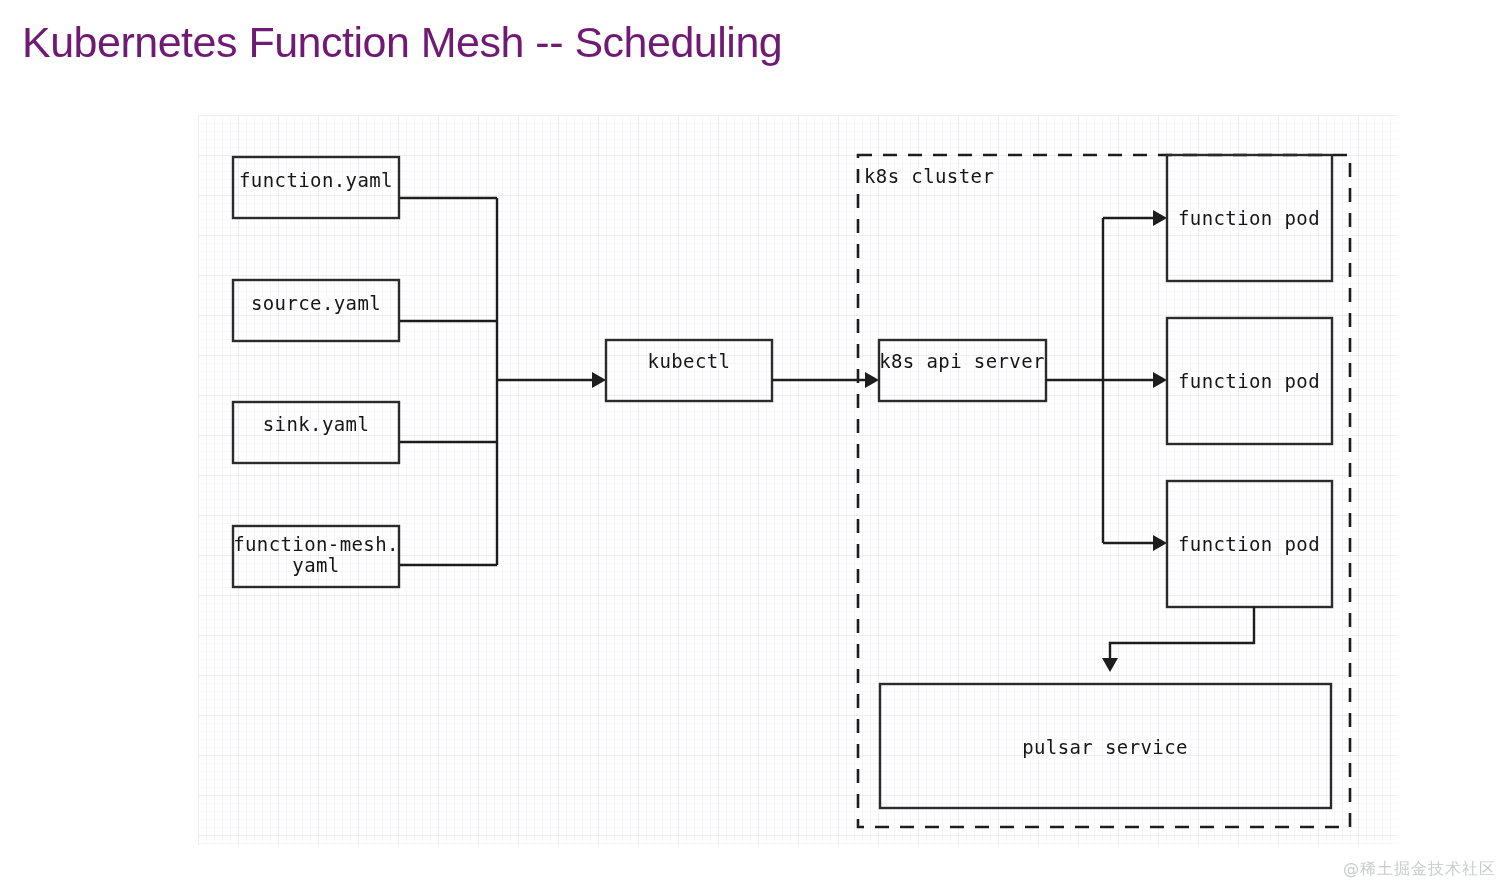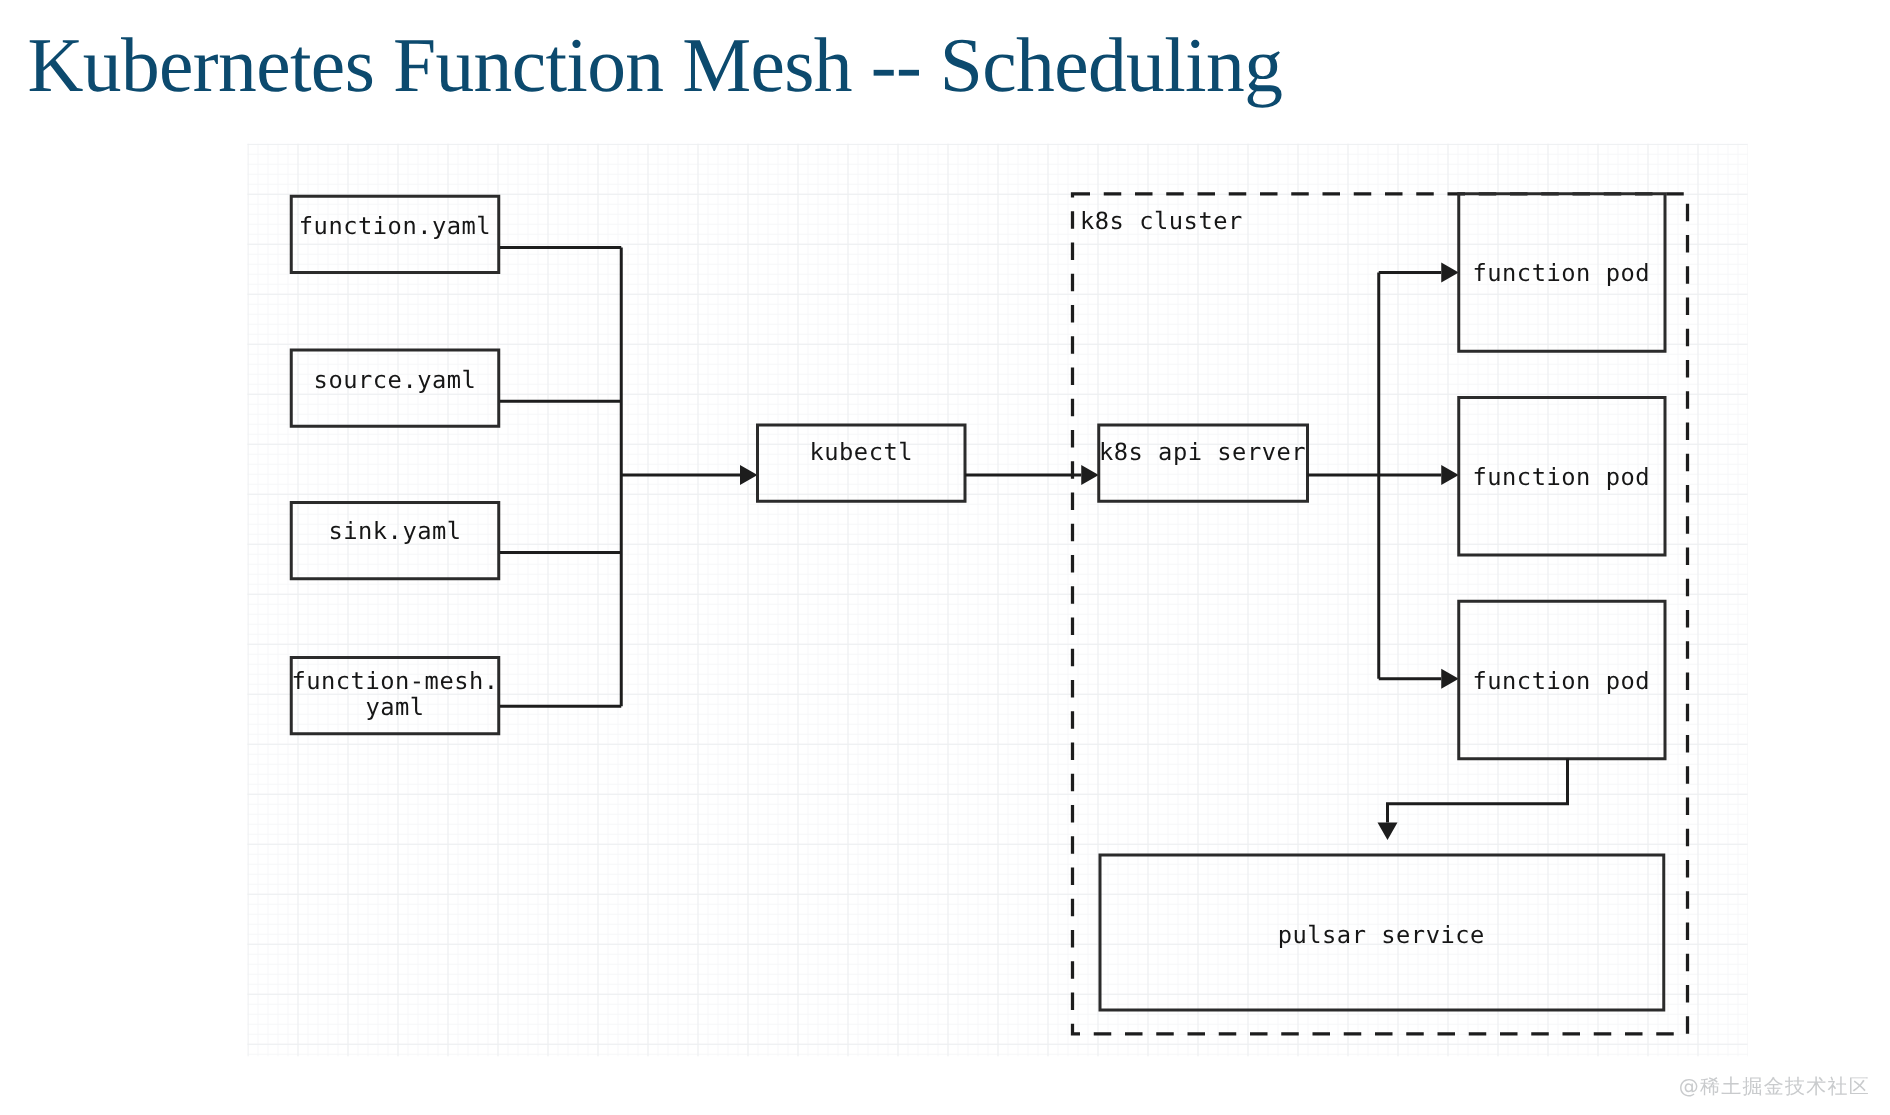--- a/index.html
+++ b/index.html
@@ -13,25 +13,25 @@
     position: relative;
     overflow: hidden;
     font-family: "Liberation Sans", sans-serif;
   }
 
   
   #slide-title {
     position: absolute;
     left: 22px;
     top: 18px;
-    font-family: Liberation Serif, serif;
-    font-size: 62px;
+    font-family: Liberation Sans, sans-serif;
+    font-size: 43px;
     font-weight: 400;
     letter-spacing: -0.5px;
-    color: #0c4a6e;
+    color: #701a75;
     white-space: nowrap;
   }
 
   
   #grid-canvas {
     position: absolute;
     left: 198px;
     top: 115px;
     width: 1200px;
     height: 730px;

